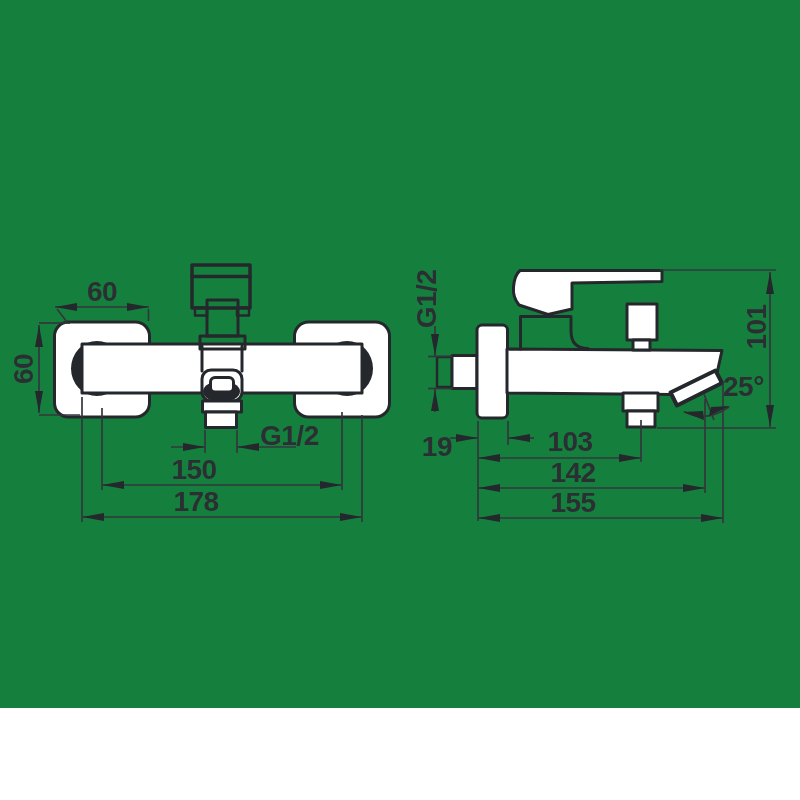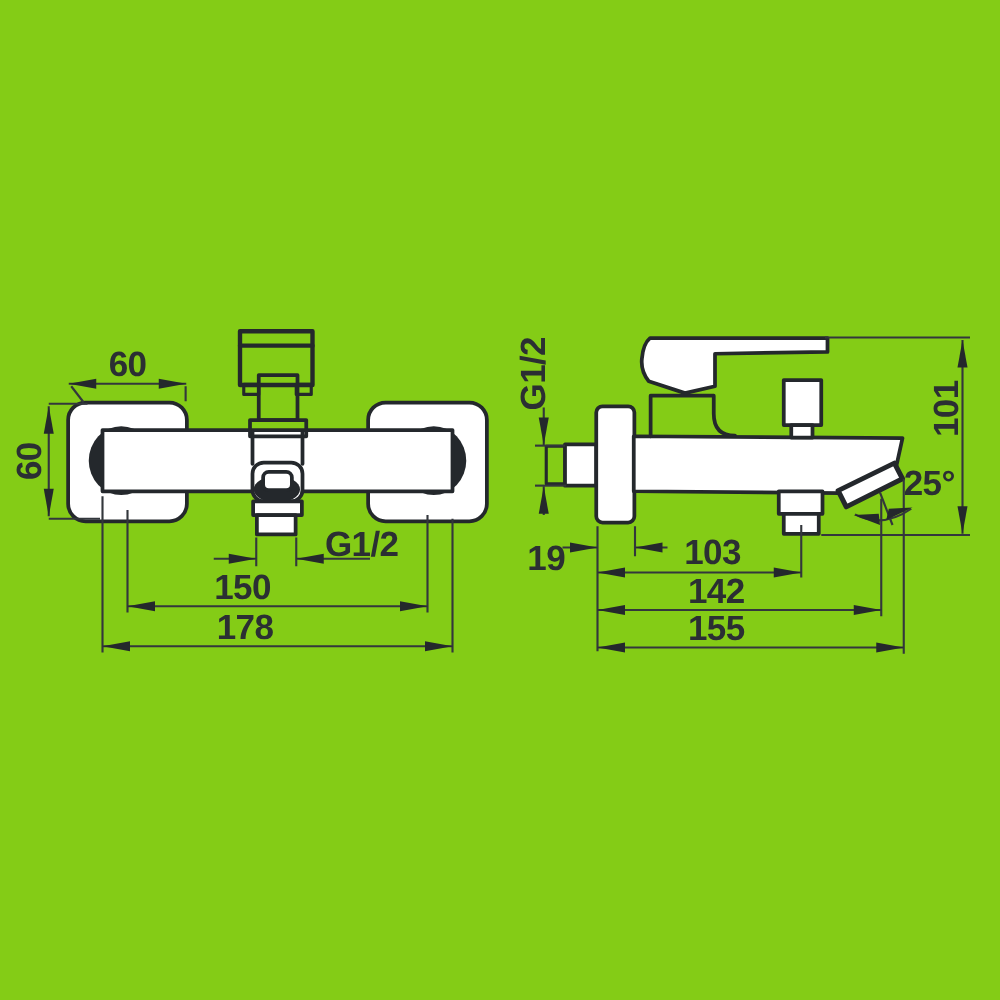--- a/index.html
+++ b/index.html
@@ -1,16 +1,16 @@
 <!DOCTYPE html>
 <html><head>
 <meta charset="utf-8">
 <style>
   html,body{margin:0;padding:0;background:#ffffff;}
-  .stage{width:800px;height:800px;background:#84cc16;position:relative;overflow:hidden;}
+  .stage{width:800px;height:708px;background:#15803d;position:relative;overflow:hidden;}
   svg{display:block;}
   .outline{fill:#ffffff;stroke:#24282c;stroke-width:3;stroke-linejoin:round;stroke-linecap:round;}
   .outline-nf{fill:none;stroke:#24282c;stroke-width:3;stroke-linejoin:round;stroke-linecap:round;}
   .outline-thin{fill:none;stroke:#24282c;stroke-width:2.5;stroke-linejoin:round;}
   .outline-thick{fill:#ffffff;stroke:#24282c;stroke-width:4;stroke-linejoin:round;}
   .dark{fill:#24282c;stroke:none;}
   .dim{fill:none;stroke:#33373c;stroke-width:1.7;stroke-linecap:butt;}
   .ah{fill:#24282c;stroke:none;}
   .dimtext{font-family:"Liberation Sans",sans-serif;font-weight:bold;font-size:28px;fill:#2b2f33;letter-spacing:-0.5px;}
 </style>

